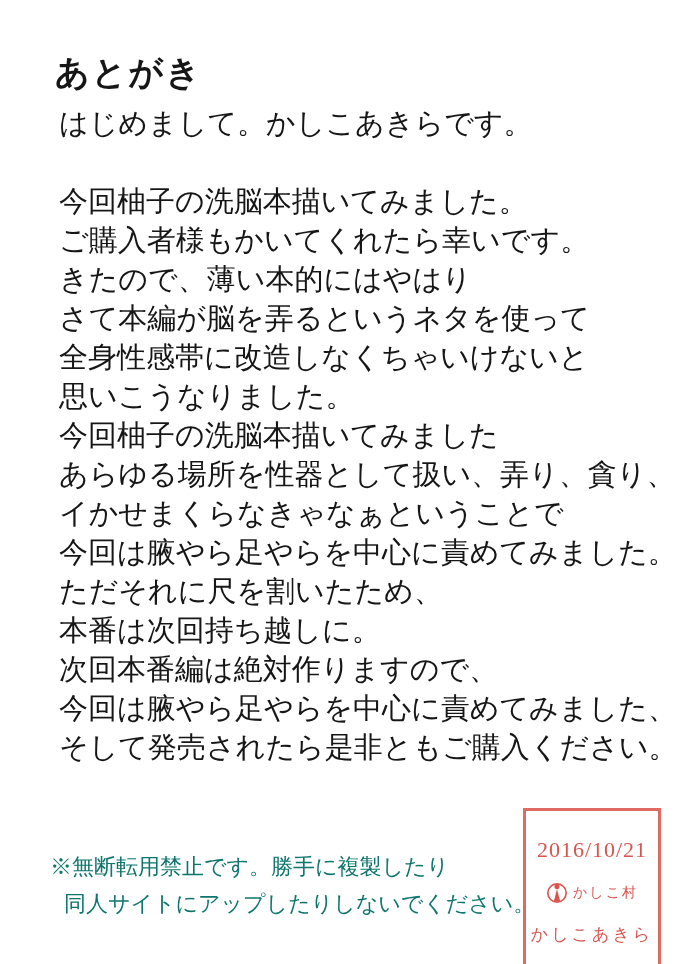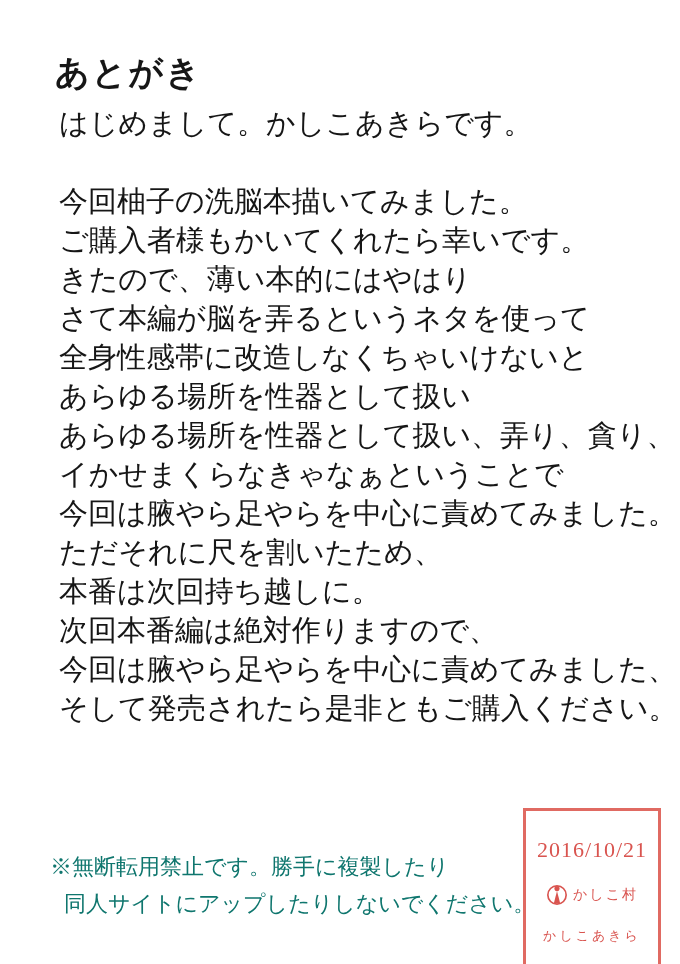--- a/index.html
+++ b/index.html
@@ -78,21 +78,21 @@
     display: flex;
     align-items: center;
     gap: 5px;
   }
   .stamp-circle-name {
     font-size: 14px;
     letter-spacing: 2px;
     font-family: "Liberation Sans", "DejaVu Sans", sans-serif;
   }
   .stamp-author {
-    font-size: 13px;
+    font-size: 17px;
     letter-spacing: 3px;
     font-family: "Liberation Sans", "DejaVu Sans", sans-serif;
   }
   .person-icon svg {
     display: block;
   }
 </style>
 </head>
 <body>
 
@@ -101,21 +101,22 @@
   <h1 class="page-title">あとがき</h1>
 
   <div class="body-text">
     <div class="body-line">はじめまして。かしこあきらです。</div>
     <div class="body-line"></div>
     <div class="body-line">今回柚子の洗脳本描いてみました。</div>
     <div class="body-line">ご購入者様もかいてくれたら幸いです。</div>
     <div class="body-line">きたので、薄い本的にはやはり</div>
     <div class="body-line">さて本編が脳を弄るというネタを使って</div>
     <div class="body-line">全身性感帯に改造しなくちゃいけないと</div>
-    <div class="body-line">あらゆる場所を性器として扱い</div>
+    <div class="body-line">思いこうなりました。</div>
+    <div class="body-line">今回柚子の洗脳本描いてみました</div>
     <div class="body-line">あらゆる場所を性器として扱い、弄り、貪り、</div>
     <div class="body-line">イかせまくらなきゃなぁということで</div>
     <div class="body-line">今回は腋やら足やらを中心に責めてみました。</div>
     <div class="body-line">ただそれに尺を割いたため、</div>
     <div class="body-line">本番は次回持ち越しに。</div>
     <div class="body-line">次回本番編は絶対作りますので、</div>
     <div class="body-line">今回は腋やら足やらを中心に責めてみました、</div>
     <div class="body-line">そして発売されたら是非ともご購入ください。</div>
   </div>
 

